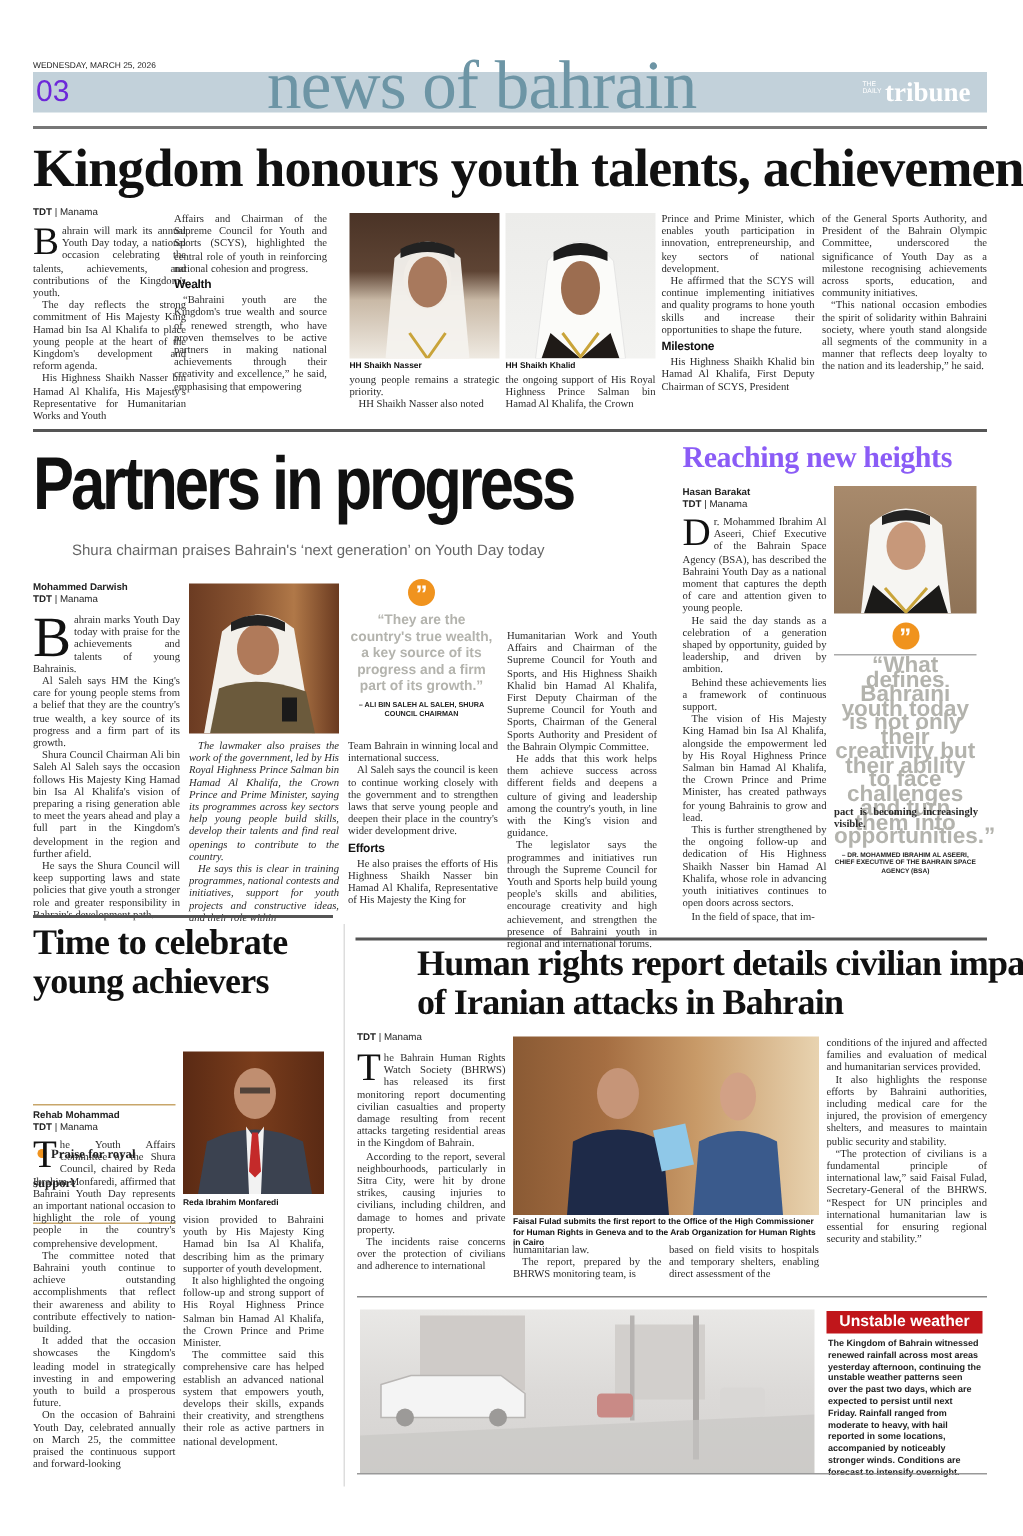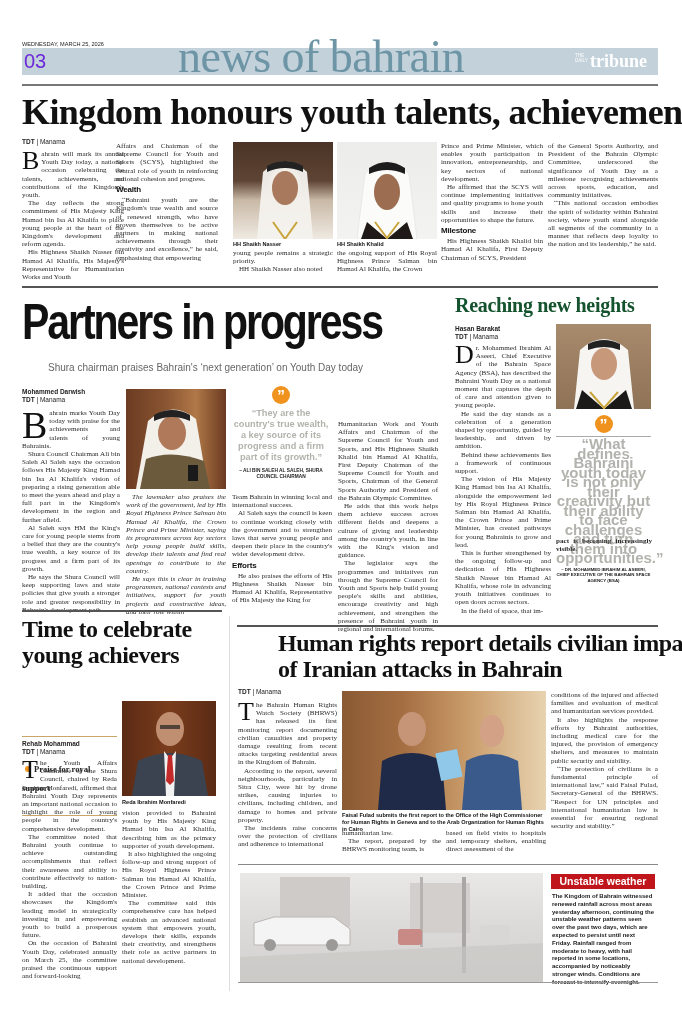--- a/index.html
+++ b/index.html
@@ -87,22 +87,22 @@
 <div class="rule" style="left:22px;top:286px;width:636px;"></div>
 
 <h1 class="abs sans" style="left:22px;top:294px;font-size:50px;line-height:56px;font-weight:bold;color:#111;letter-spacing:-2.5px;transform:scaleX(0.82);transform-origin:left;white-space:nowrap;">Partners in progress</h1>
 <div class="abs sans" style="left:48px;top:362px;font-size:10px;color:#666;white-space:nowrap;">Shura chairman praises Bahrain's ‘next generation’ on Youth Day today</div>
 <div class="abs byline" style="left:22px;top:388px;">
   <b>Mohammed Darwish</b><br>
   <b>TDT</b><span> | Manama</span>
 </div>
 <div class="abs body-text" style="left:22px;top:409px;width:98px;">
   <p class="first"><span class="dropcap" style="font-size:38px;line-height:30px;">B</span><span>ahrain marks Youth Day today with praise for the achievements and talents of young Bahrainis.</span></p>
+  <p>Al Saleh says HM the King's care for young people stems from a belief that they are the country's true wealth, a key source of its progress and a firm part of its growth.</p>
   <p>Shura Council Chairman Ali bin Saleh Al Saleh says the occasion follows His Majesty King Hamad bin Isa Al Khalifa's vision of preparing a rising generation able to meet the years ahead and play a full part in the Kingdom's development in the region and further afield.</p>
-  <p>Al Saleh says HM the King's care for young people stems from a belief that they are the country's true wealth, a key source of its progress and a firm part of its growth.</p>
   <p>He says the Shura Council will keep supporting laws and state policies that give youth a stronger role and greater responsibility in Bahrain's development path.</p>
 </div>
 <div class="photo" style="left:126px;top:389px;width:100px;height:100px;background:linear-gradient(90deg,#6b3b22 0%,#8a5532 40%,#b07848 70%,#6a3a20 100%);">
   <svg width="100" height="100" viewBox="0 0 100 100">
     <path d="M22 32 Q46 10 70 30 L82 100 L10 100 Z" fill="#f3f0ea"></path>
     <ellipse cx="46" cy="44" rx="14" ry="17" fill="#b07a5a"></ellipse>
     <path d="M28 26 Q46 16 64 26 L64 32 Q46 24 28 32 Z" fill="#222"></path>
     <path d="M20 70 Q46 60 78 72 L84 100 L14 100 Z" fill="#6b5a3c"></path>
     <rect x="62" y="76" width="10" height="16" fill="#1a1a1a"></rect>
   </svg>
@@ -121,21 +121,21 @@
   <p>Al Saleh says the council is keen to continue working closely with the government and to strengthen laws that serve young people and deepen their place in the country's wider development drive.</p>
   <div class="subhead">Efforts</div>
   <p>He also praises the efforts of His Highness Shaikh Nasser bin Hamad Al Khalifa, Representative of His Majesty the King for</p>
 </div>
 <div class="abs body-text" style="left:338px;top:386px;width:100px;margin-top:34px;">
   <p class="first">Humanitarian Work and Youth Affairs and Chairman of the Supreme Council for Youth and Sports, and His Highness Shaikh Khalid bin Hamad Al Khalifa, First Deputy Chairman of the Supreme Council for Youth and Sports, Chairman of the General Sports Authority and President of the Bahrain Olympic Committee.</p>
   <p>He adds that this work helps them achieve success across different fields and deepens a culture of giving and leadership among the country's youth, in line with the King's vision and guidance.</p>
   <p>The legislator says the programmes and initiatives run through the Supreme Council for Youth and Sports help build young people's skills and abilities, encourage creativity and high achievement, and strengthen the presence of Bahraini youth in regional and international forums.</p>
 </div>
 
-<h2 class="abs serif" style="left:455px;top:292px;font-size:20px;line-height:26px;color:#14532d;white-space:nowrap;letter-spacing:-0.3px;">Reaching new heights</h2>
+<h2 class="abs serif" style="left:455px;top:292px;font-size:20px;line-height:26px;color:#8b5cf6;white-space:nowrap;letter-spacing:-0.3px;">Reaching new heights</h2>
 <div class="abs byline" style="left:455px;top:325px;">
   <b>Hasan Barakat</b><br>
   <b>TDT</b><span> | Manama</span>
 </div>
 <div class="abs body-text" style="left:455px;top:344px;width:96px;">
   <p class="first"><span class="dropcap">D</span><span>r. Mohammed Ibrahim Al Aseeri, Chief Executive of the Bahrain Space Agency (BSA), has described the Bahraini Youth Day as a national moment that captures the depth of care and attention given to young people.</span></p>
   <p>He said the day stands as a celebration of a generation shaped by opportunity, guided by leadership, and driven by ambition.</p>
   <p>Behind these achievements lies a framework of continuous support.</p>
   <p>The vision of His Majesty King Hamad bin Isa Al Khalifa, alongside the empowerment led by His Royal Highness Prince Salman bin Hamad Al Khalifa, the Crown Prince and Prime Minister, has created pathways for young Bahrainis to grow and lead.</p>
   <p>This is further strengthened by the ongoing follow-up and dedication of His Highness Shaikh Nasser bin Hamad Al Khalifa, whose role in advancing youth initiatives continues to open doors across sectors.</p>

